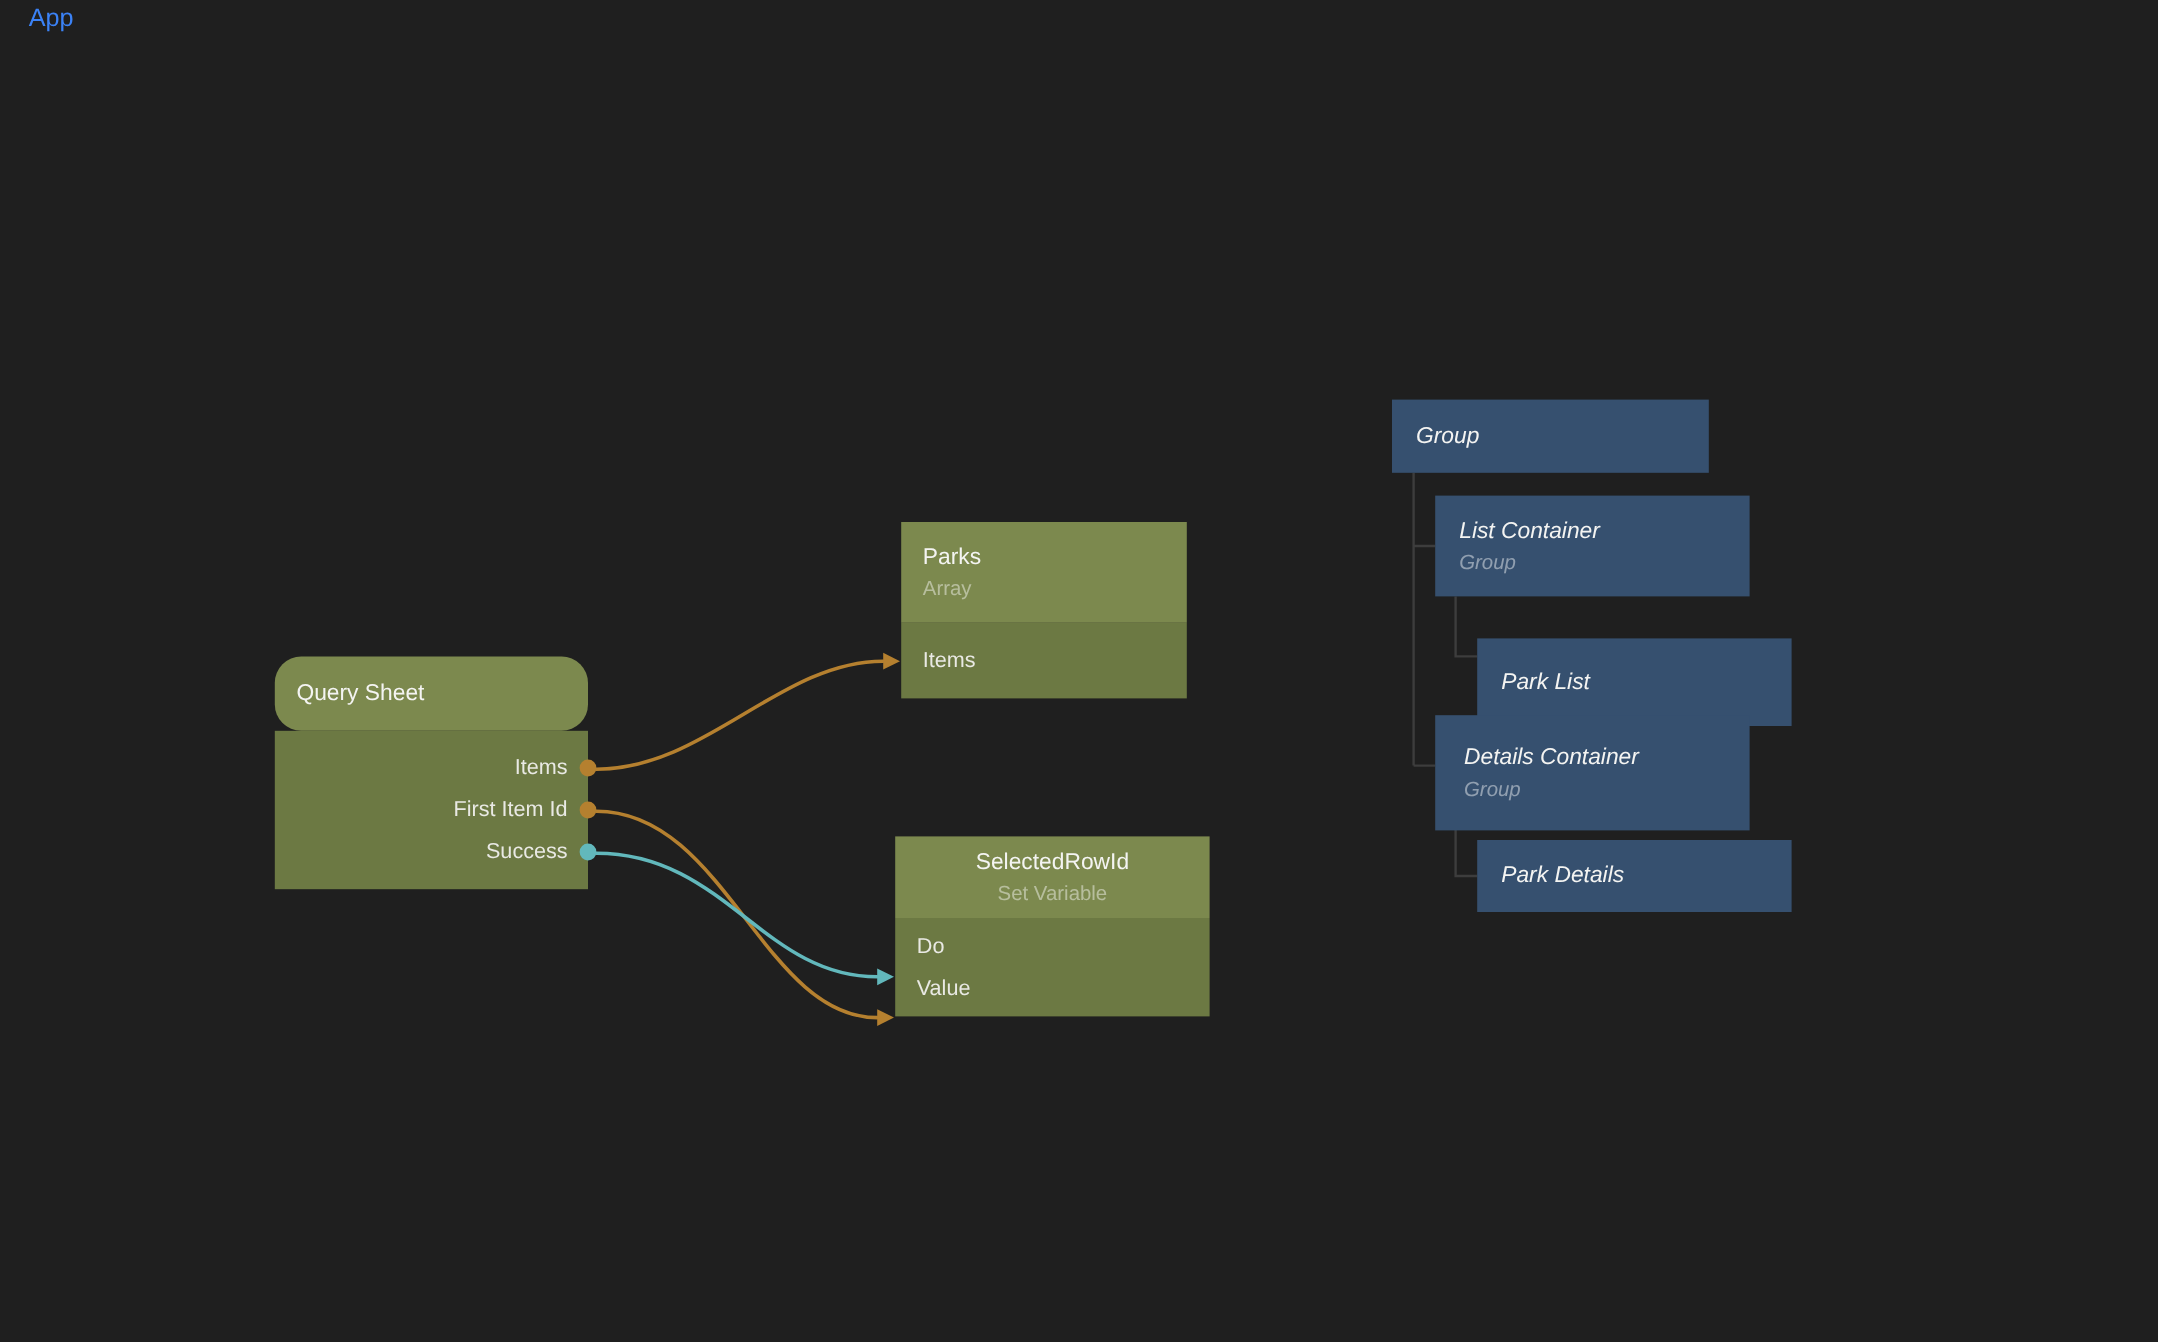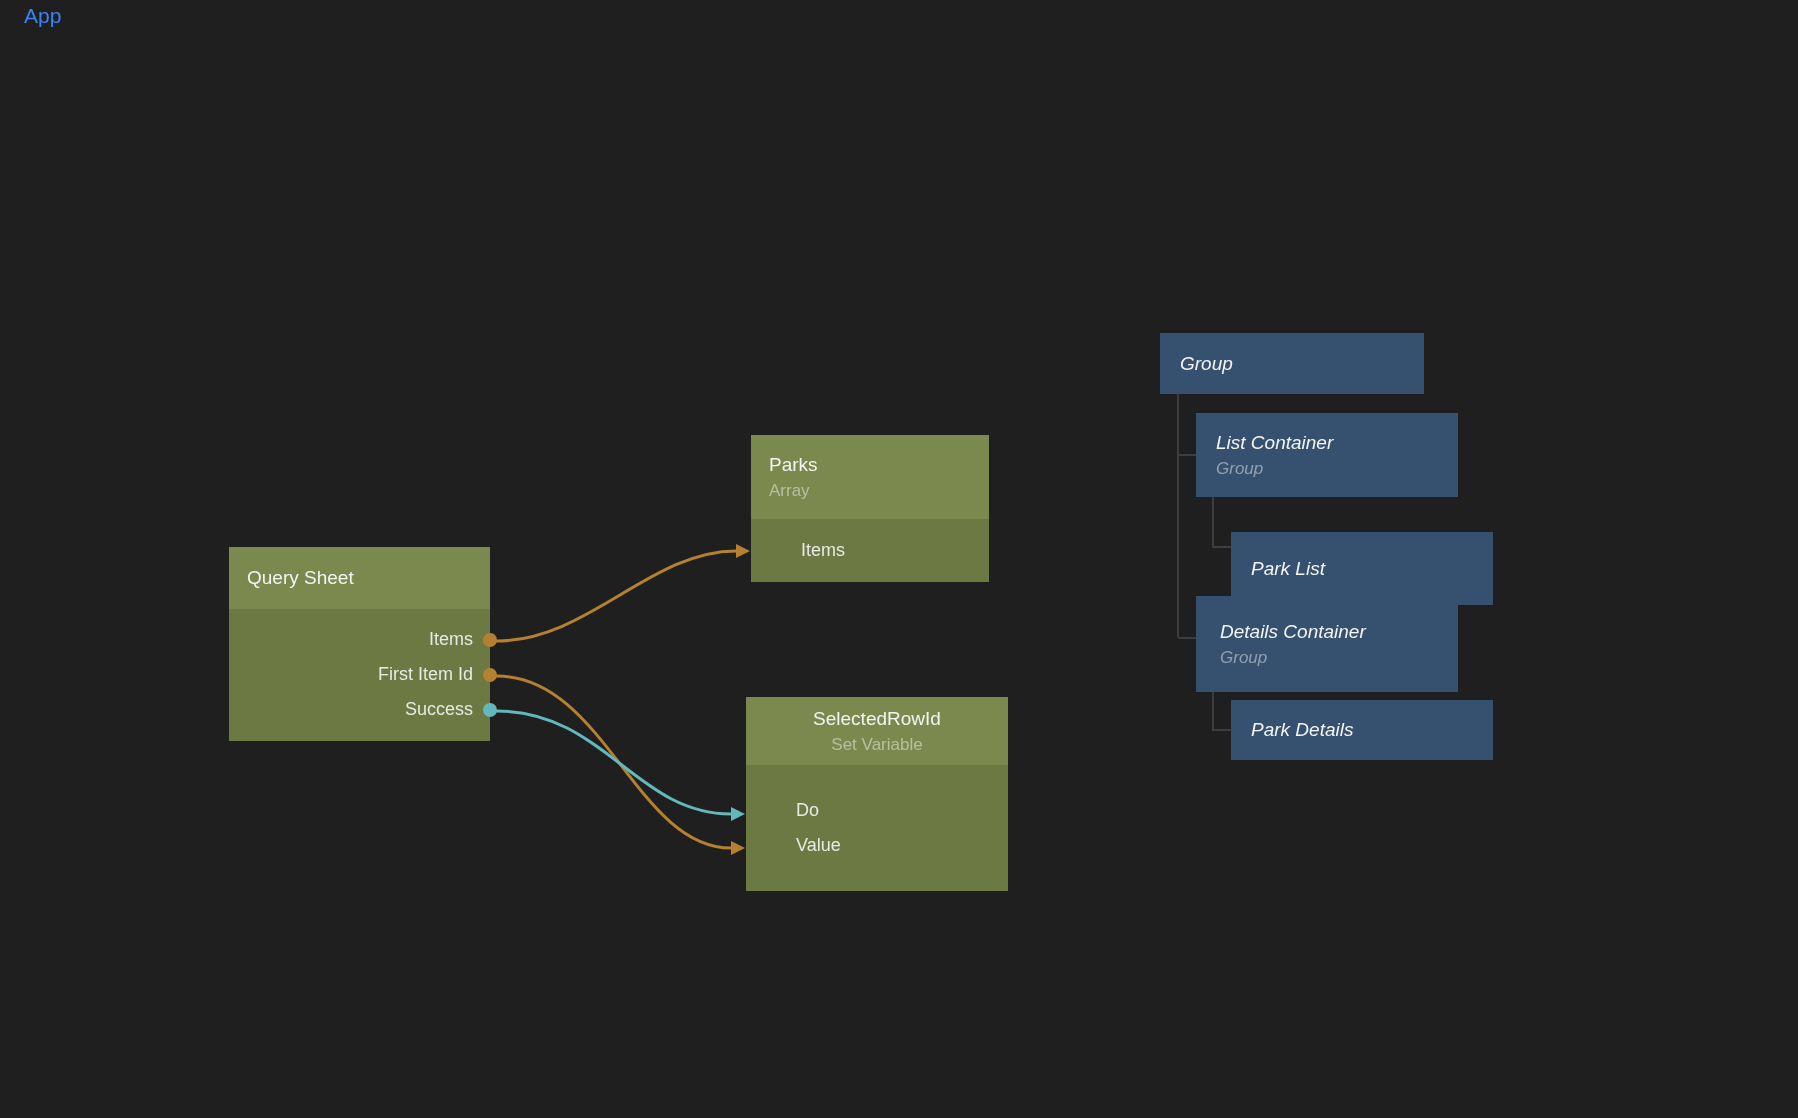--- a/index.html
+++ b/index.html
@@ -40,21 +40,21 @@
   }
   .node-green .node-body{
     background:var(--node-green-body);
   }
   .node-title{font-size:19px;color:#f4f4f2;line-height:24px;}
   .node-subtitle{font-size:17px;color:rgba(255,255,255,0.45);line-height:23px;margin-top:2px;}
 
   .port-row{
     position:relative;height:35px;
     display:flex;align-items:center;
-    font-size:18px;color:#e9e9e4;margin-left:32px;
+    font-size:18px;color:#e9e9e4;
   }
   .port-row.output{justify-content:flex-end;padding-right:17px;}
   .port-row.input{justify-content:flex-start;padding-left:18px;}
   .port-dot{
     position:absolute;right:-7px;top:50%;transform:translateY(-50%);
     width:14px;height:14px;border-radius:50%;
   }
   .port-dot.orange{background:var(--wire-orange);}
   .port-dot.teal{background:var(--wire-teal);}
 
@@ -81,21 +81,21 @@
     <polygon class="arrow orange" points="736,544 750,551 736,558"></polygon>
 
     <path class="wire orange" d="M497 676 C604 676 636 848 731 848"></path>
     <polygon class="arrow orange" points="731,841 745,848 731,855"></polygon>
 
     <path class="wire teal" d="M497 711 C604 711 636 814 731 814"></path>
     <polygon class="arrow teal" points="731,807 745,814 731,821"></polygon>
   </svg>
 
   <div class="node node-green" style="left:229px;top:547px;width:261px;">
-    <div class="node-header" style="height:62px;">
+    <div class="node-header" style="height:62px;border-radius:22px;">
       <div class="node-title">Query Sheet</div>
     </div>
     <div class="node-body" style="padding:13px 0 14px;">
       <div class="port-row output">
         <span>Items</span>
         <span class="port-dot orange"></span>
       </div>
       <div class="port-row output">
         <span>First Item Id</span>
         <span class="port-dot orange"></span>
@@ -117,21 +117,21 @@
         <span>Items</span>
       </div>
     </div>
   </div>
 
   <div class="node node-green" style="left:746px;top:697px;width:262px;">
     <div class="node-header" style="height:68px;text-align:center;">
       <div class="node-title">SelectedRowId</div>
       <div class="node-subtitle">Set Variable</div>
     </div>
-    <div class="node-body" style="padding:28px 0;">
+    <div class="node-body" style="padding:6px 0;">
       <div class="port-row input">
         <span>Do</span>
       </div>
       <div class="port-row input">
         <span>Value</span>
       </div>
     </div>
   </div>
 
   <div class="node node-blue" style="left:1160px;top:333px;width:264px;height:61px;">

